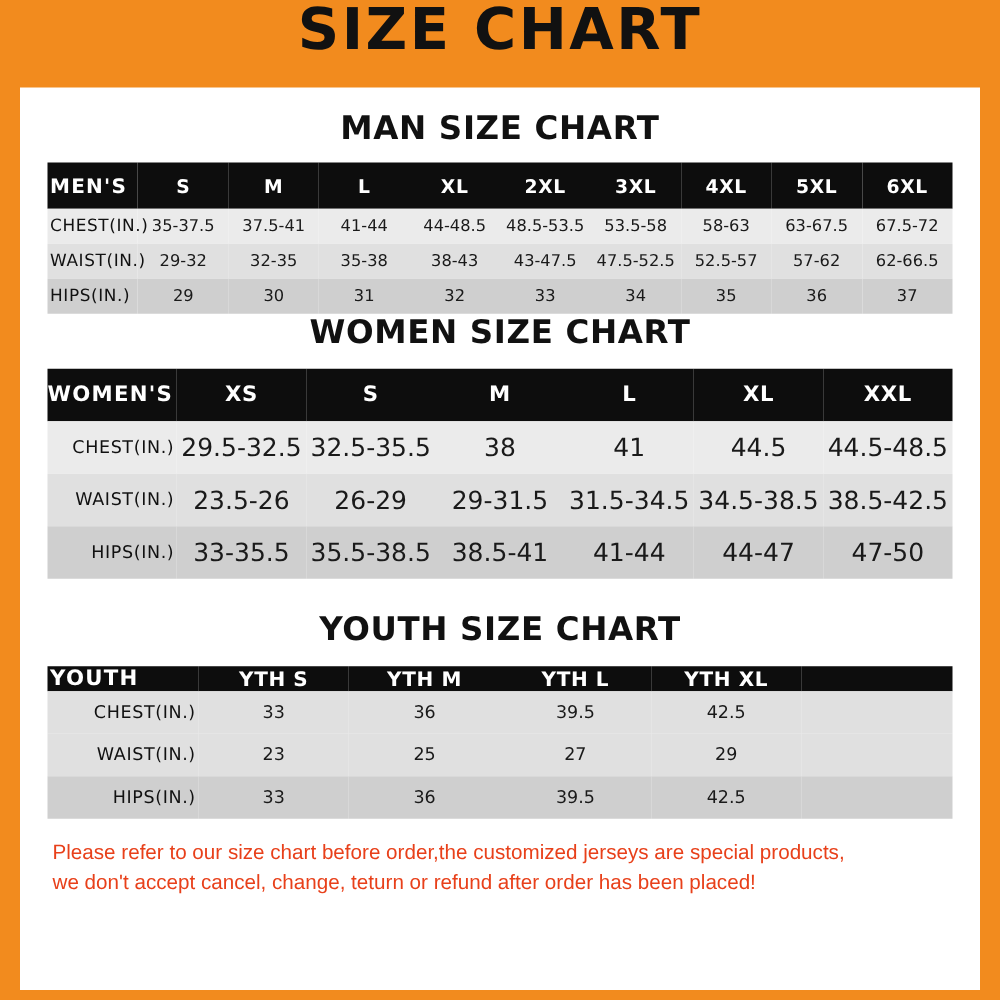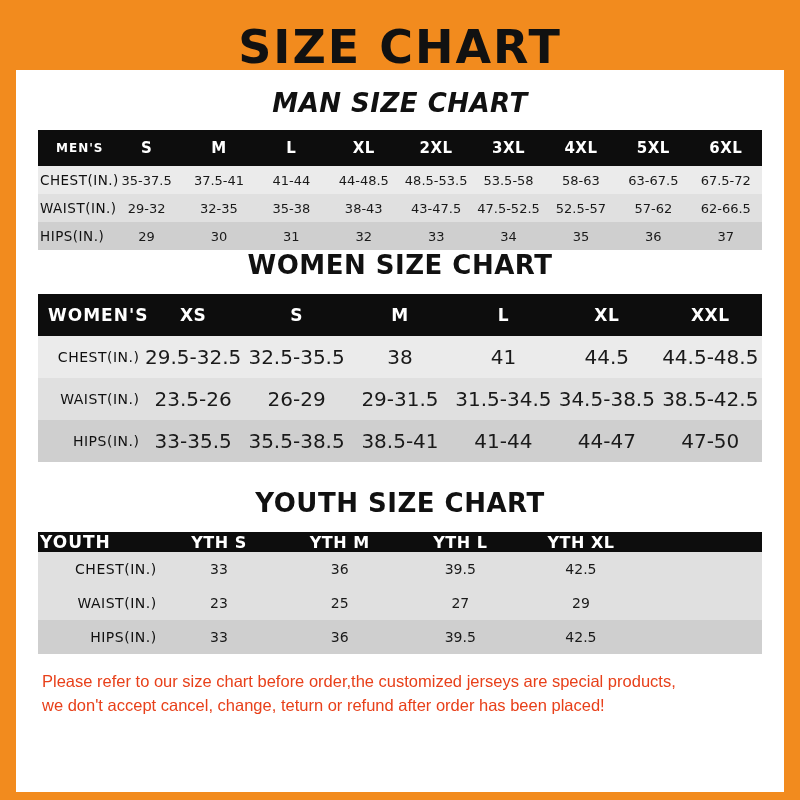--- a/index.html
+++ b/index.html
@@ -19,21 +19,21 @@
     height: 800px;
     box-sizing: border-box;
     border-left: 16px solid #f28b1e;
     border-right: 16px solid #f28b1e;
     background: #ffffff;
   }
   .banner {
     height: 70px;
     background: #f28b1e;
     display: flex;
-    align-items: flex-end;
+    align-items: flex-start;
     justify-content: center;
     margin: 0 -16px;
   }
   .banner-title {
     font-family: "DejaVu Sans", sans-serif;
     font-weight: bold;
     font-size: 46px;
     letter-spacing: 2px;
     color: #111111;
     line-height: 1;
@@ -42,21 +42,21 @@
     padding: 0 22px;
   }
   .section-title {
     text-align: center;
     font-family: "DejaVu Sans", sans-serif;
     font-weight: bold;
     font-size: 26px;
     color: #111111;
     letter-spacing: 0.5px;
   }
-  .t1 { margin-top: 18px; margin-bottom: 12px; font-style: italic; }
+  .t1 { margin-top: 18px; margin-bottom: 12px; }
   .t2 { margin-bottom: 14px; }
   .t3 { margin-top: 26px; margin-bottom: 14px; }
 
   table.size-table {
     width: 100%;
     border-collapse: collapse;
     table-layout: fixed;
   }
   table.size-table th,
   table.size-table td {
@@ -69,22 +69,22 @@
     color: #ffffff;
   }
   table.size-table thead th {
     font-size: 15px;
     font-weight: bold;
     padding: 9px 2px;
     letter-spacing: 0.5px;
   }
   table.size-table thead th.rowhead {
     text-align: left;
-    padding-left: 18px;
-    font-size: 12px;
+    padding-left: 2px;
+    font-size: 16px;
     letter-spacing: 1px;
   }
   
   table.size-table tbody td {
     font-size: 13px;
     color: #1a1a1a;
     padding: 6px 2px;
   }
   table.size-table tbody td.rowhead {
     text-align: right;
@@ -92,21 +92,21 @@
     font-size: 13.5px;
     letter-spacing: 0.5px;
     color: #111111;
   }
   table.size-table tbody tr.shade-light { background: #ebebeb; }
   table.size-table tbody tr.shade-mid { background: #e0e0e0; }
   table.size-table tbody tr.shade-dark { background: #cfcfcf; }
 
   
   #women-table tbody td { font-size: 20px; padding: 9px 2px; }
-  #women-table thead th { font-size: 17px; padding: 11px 10px; }
+  #women-table thead th { font-size: 17px; padding: 11px 0; }
   #women-table thead th.rowhead { font-size: 17px; }
   #women-table tbody td.rowhead { font-size: 14px; }
 
   #youth-table tbody td { font-size: 14px; padding: 9px 2px; }
   #youth-table thead th { font-size: 16px; padding: 0 2px; }
   #youth-table thead th.rowhead { font-size: 17px; }
   #youth-table tbody td.rowhead { font-size: 14px; }
 
   .note {
     margin: 16px 4px 16px 4px;

